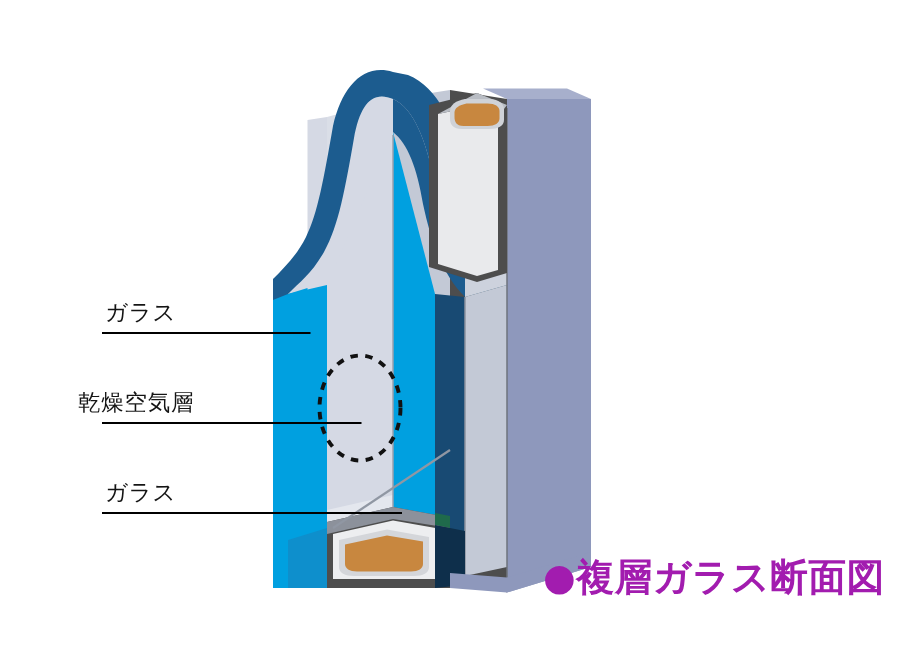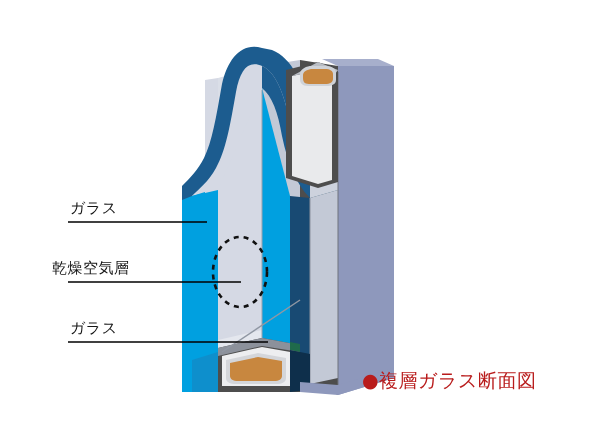--- a/index.html
+++ b/index.html
@@ -28,23 +28,23 @@
     letter-spacing: 0.5px;
     font-family: "DejaVu Sans", "Liberation Sans", sans-serif;
   }
   #lbl-glass-front { left: 70px;  top: 199px; }
   #lbl-air         { left: 52px;  top: 259px; }
   #lbl-glass-back  { left: 70px;  top: 319px; }
   #caption {
     position: absolute;
     left: 362px;
     top: 368px;
-    font-size: 19px;
-    font-weight: normal;
-    color: #b91c1c;
+    font-size: 25px;
+    font-weight: bold;
+    color: #a21caf;
     white-space: nowrap;
     letter-spacing: 0.5px;
     font-family: "DejaVu Sans", "Liberation Sans", sans-serif;
   }
 </style>
 </head>
 <body>
 
 <svg id="stage" viewBox="0 0 600 448" xmlns="http://www.w3.org/2000/svg">
 

